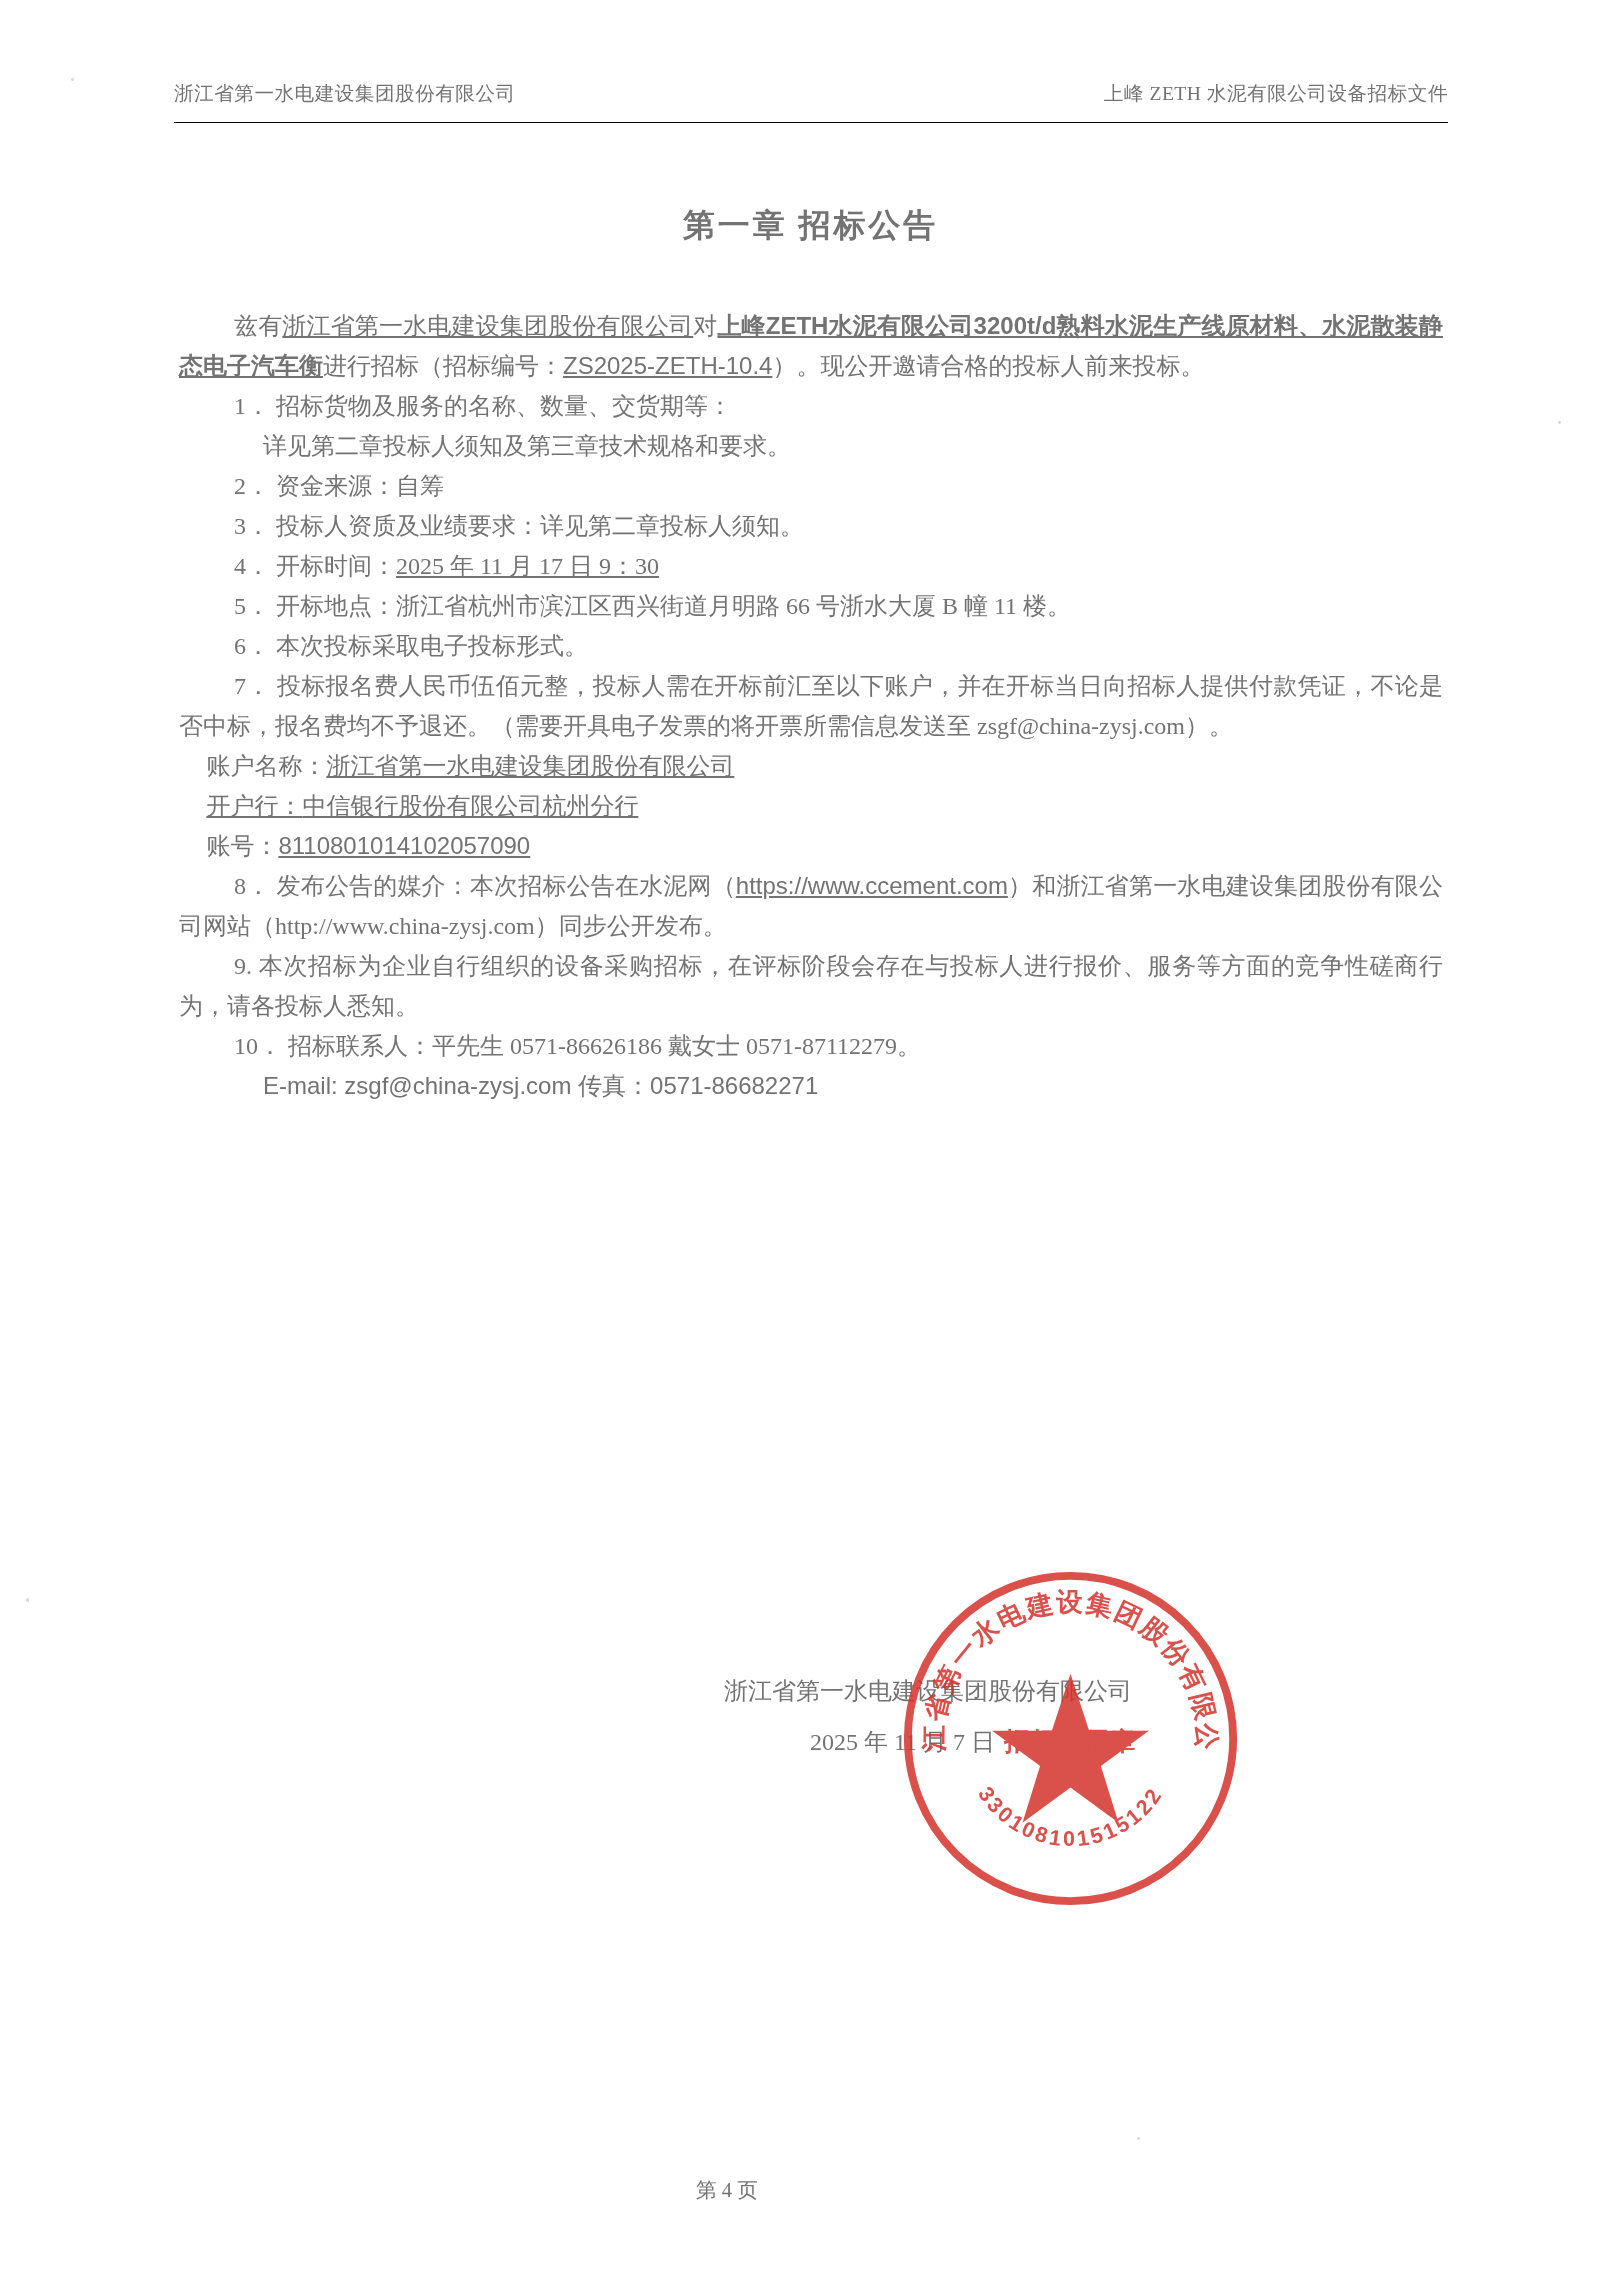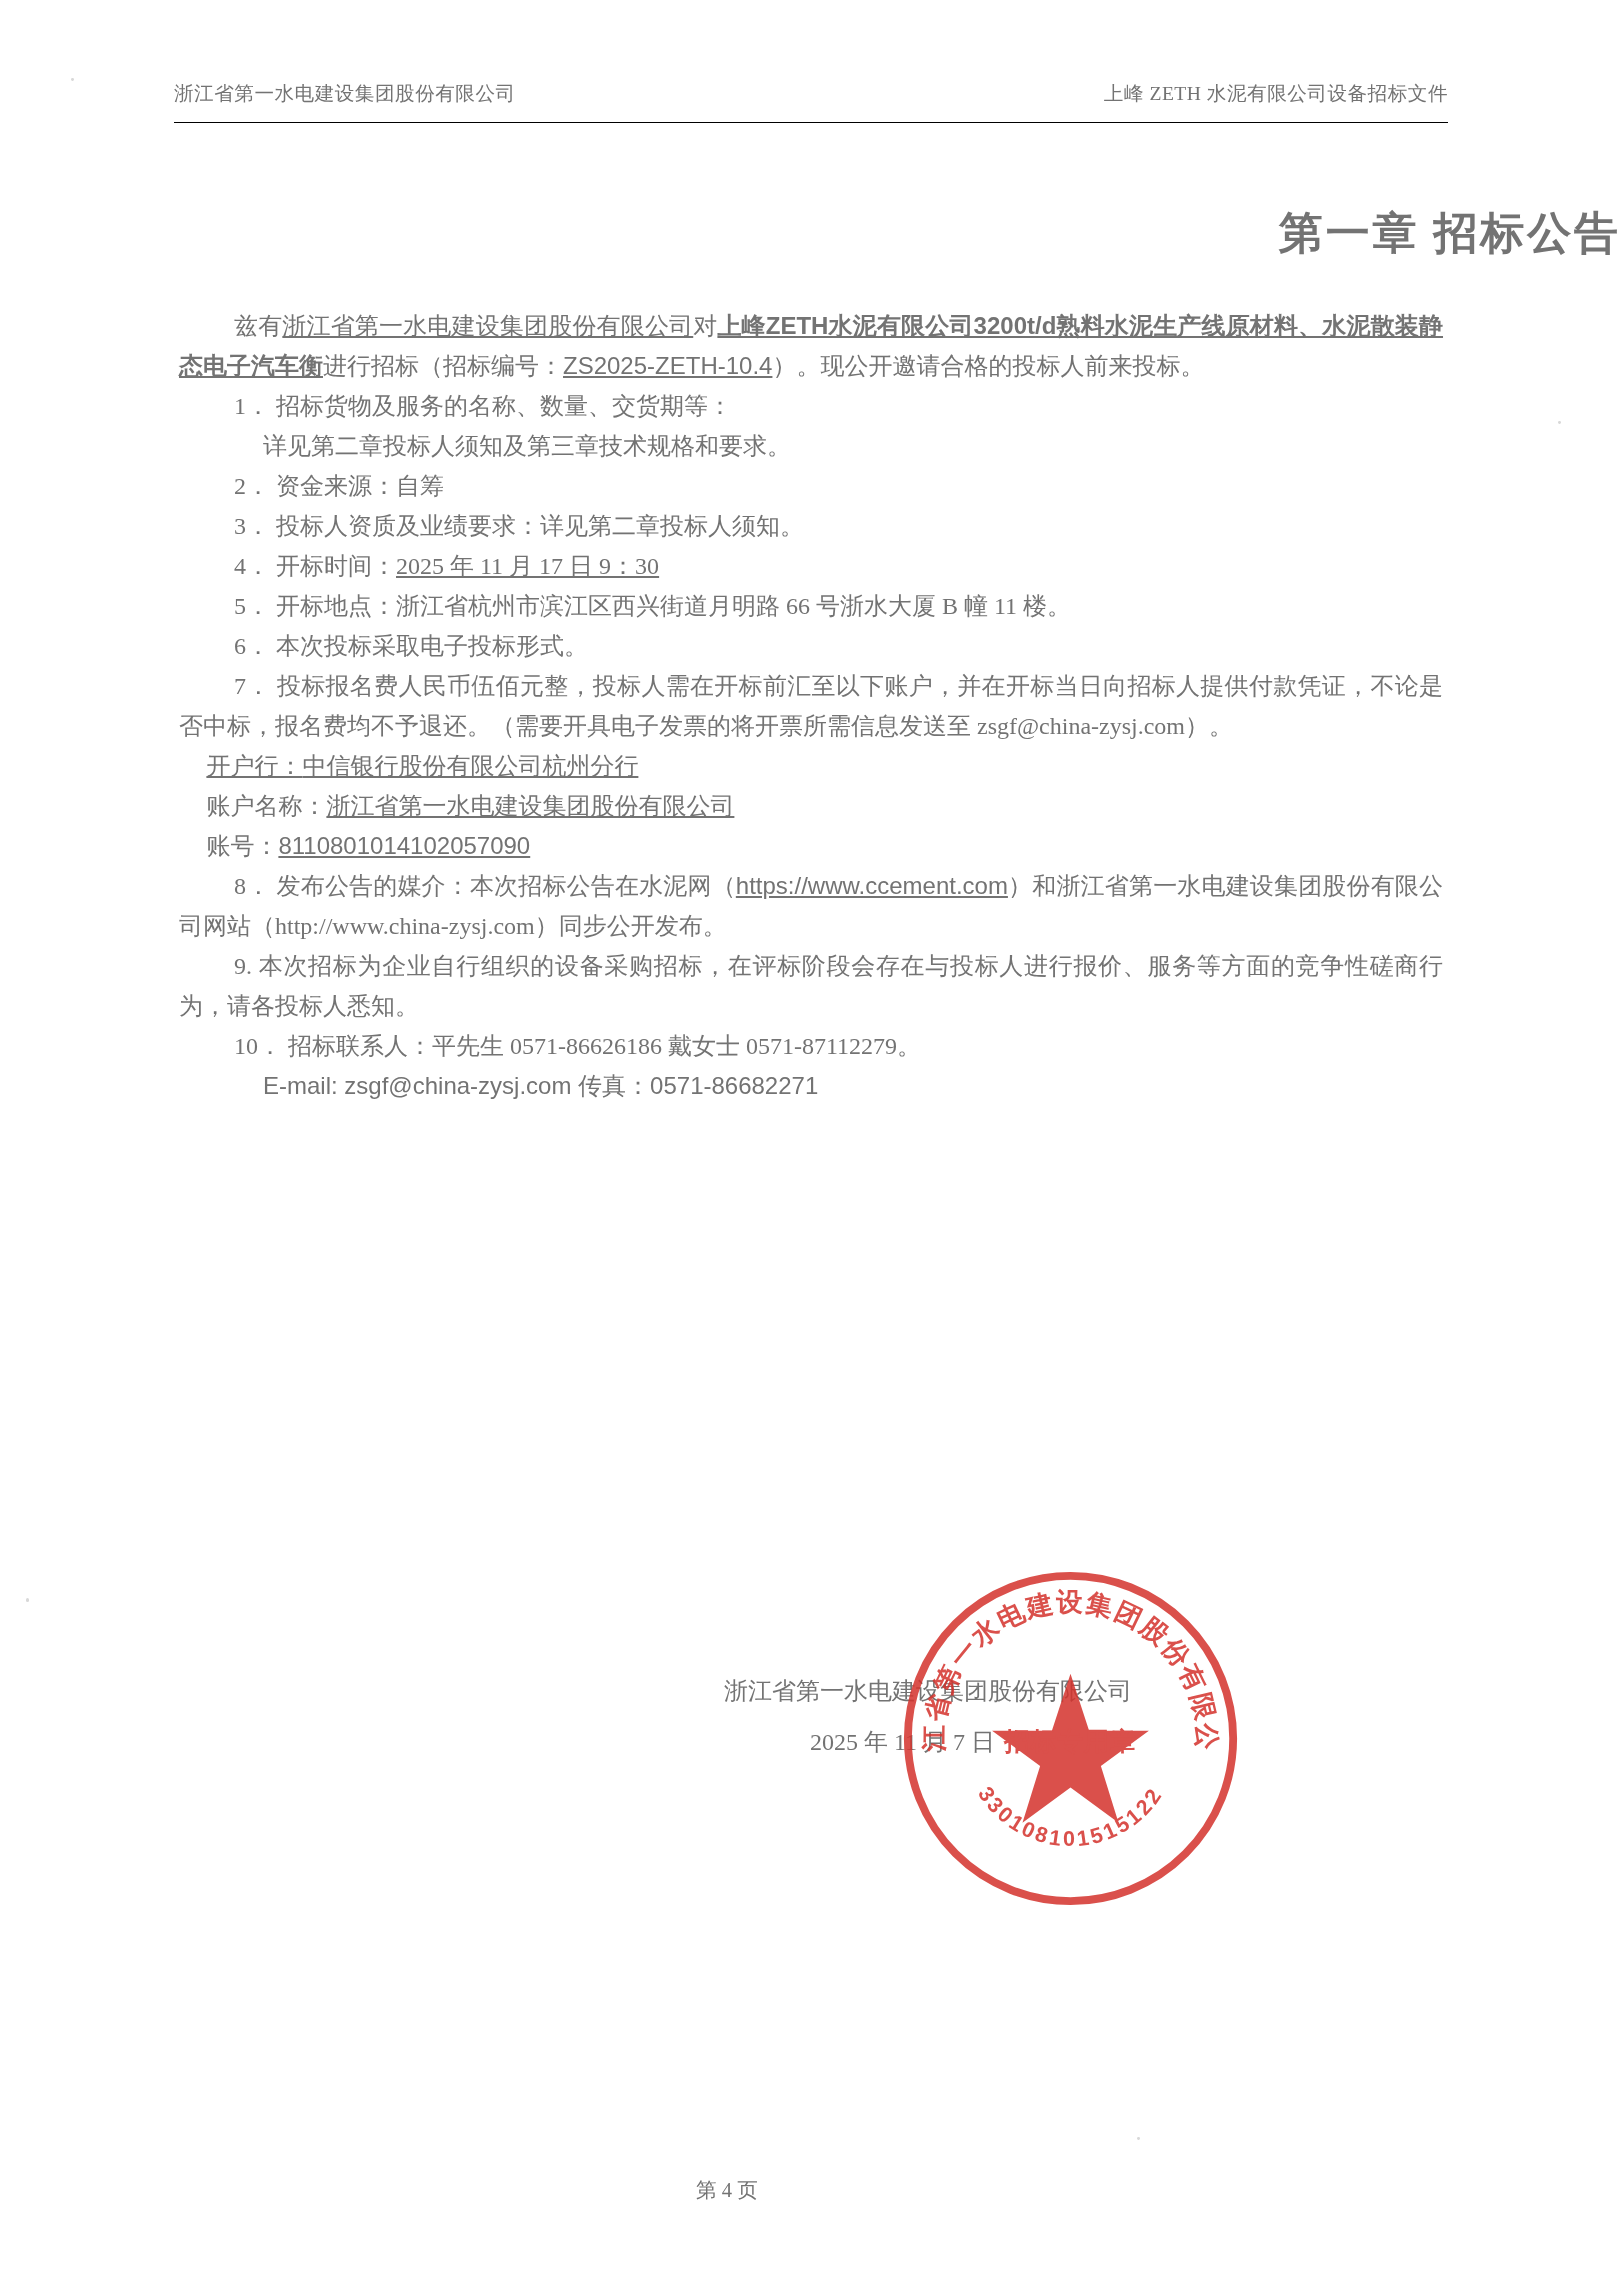--- a/index.html
+++ b/index.html
@@ -39,22 +39,22 @@
     width: 1274px;
     height: 1px;
     background: #000;
   }
   
   .doc-title {
     position: absolute;
     top: 204px;
     left: 0;
     width: 1621px;
-    text-align: right;
-    font-size: 44px;
+    text-align: center;
+    font-size: 32px;
     font-weight: bold;
     letter-spacing: 2.9px;
     font-family: "Liberation Serif", serif;
   }
   
   .body {
     position: absolute;
     top: 306px;
     left: 179px;
     width: 1264px;
@@ -173,24 +173,24 @@
       <span>6．</span>
       <span>本次投标采取电子投标形式。</span>
     </p>
 
     <p class="para p-indent">
       <span>7．</span>
       <span>投标报名费人民币伍佰元整，投标人需在开标前汇至以下账户，并在开标当日向招标人提供付款凭证，不论是否中标，报名费均不予退还。（需要开具电子发票的将开票所需信息发送至 zsgf@china-zysj.com）。</span>
     </p>
 
     <p class="para p-indent-sm">
+      <span>账户名称：</span><span class="u">浙江省第一水电建设集团股份有限公司</span>
+    </p>
+    <p class="para p-indent-sm">
       <span class="u">开户行：</span><span class="u">中信银行股份有限公司杭州分行</span>
-    </p>
-    <p class="para p-indent-sm">
-      <span>账户名称：</span><span class="u">浙江省第一水电建设集团股份有限公司</span>
     </p>
     <p class="para p-indent-sm">
       <span>账号：</span><span class="u sans">8110801014102057090</span>
     </p>
 
     <p class="para p-indent">
       <span>8．</span>
       <span>发布公告的媒介：本次招标公告在水泥网（</span><span class="u sans">https://www.ccement.com</span><span>）和浙江省第一水电建设集团股份有限公司网站（http://www.china-zysj.com）同步公开发布。</span>
     </p>
 

